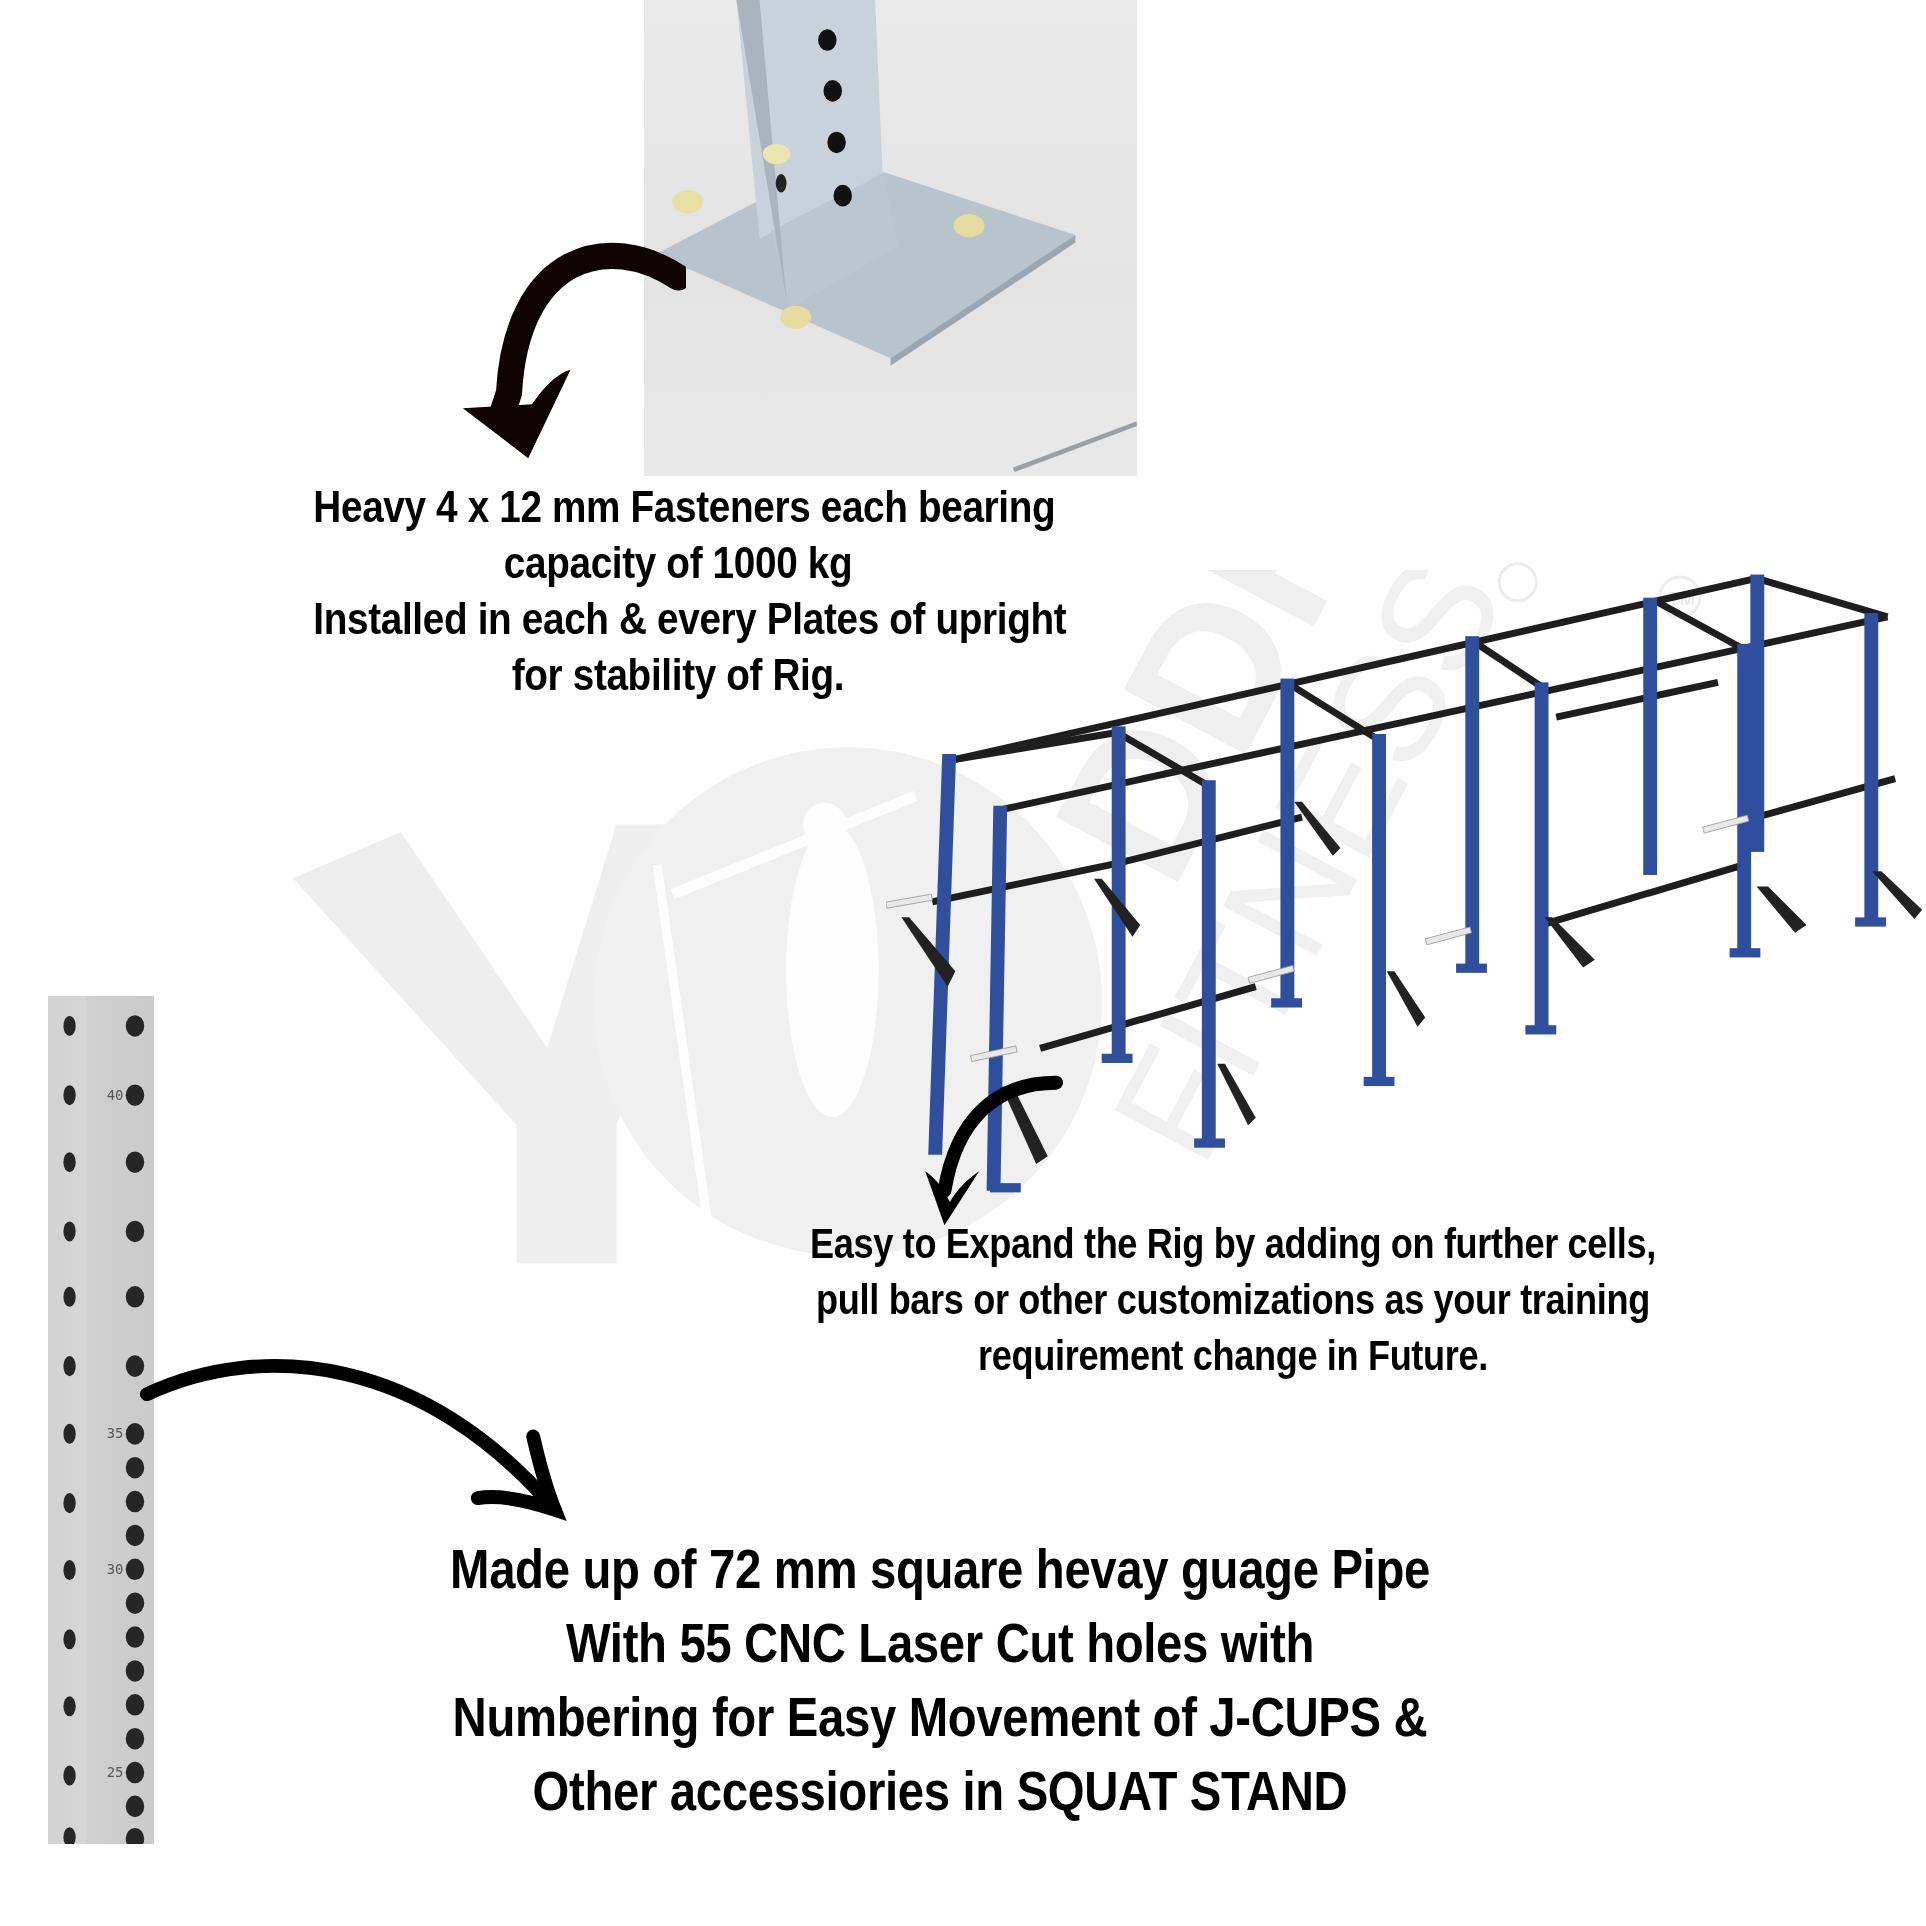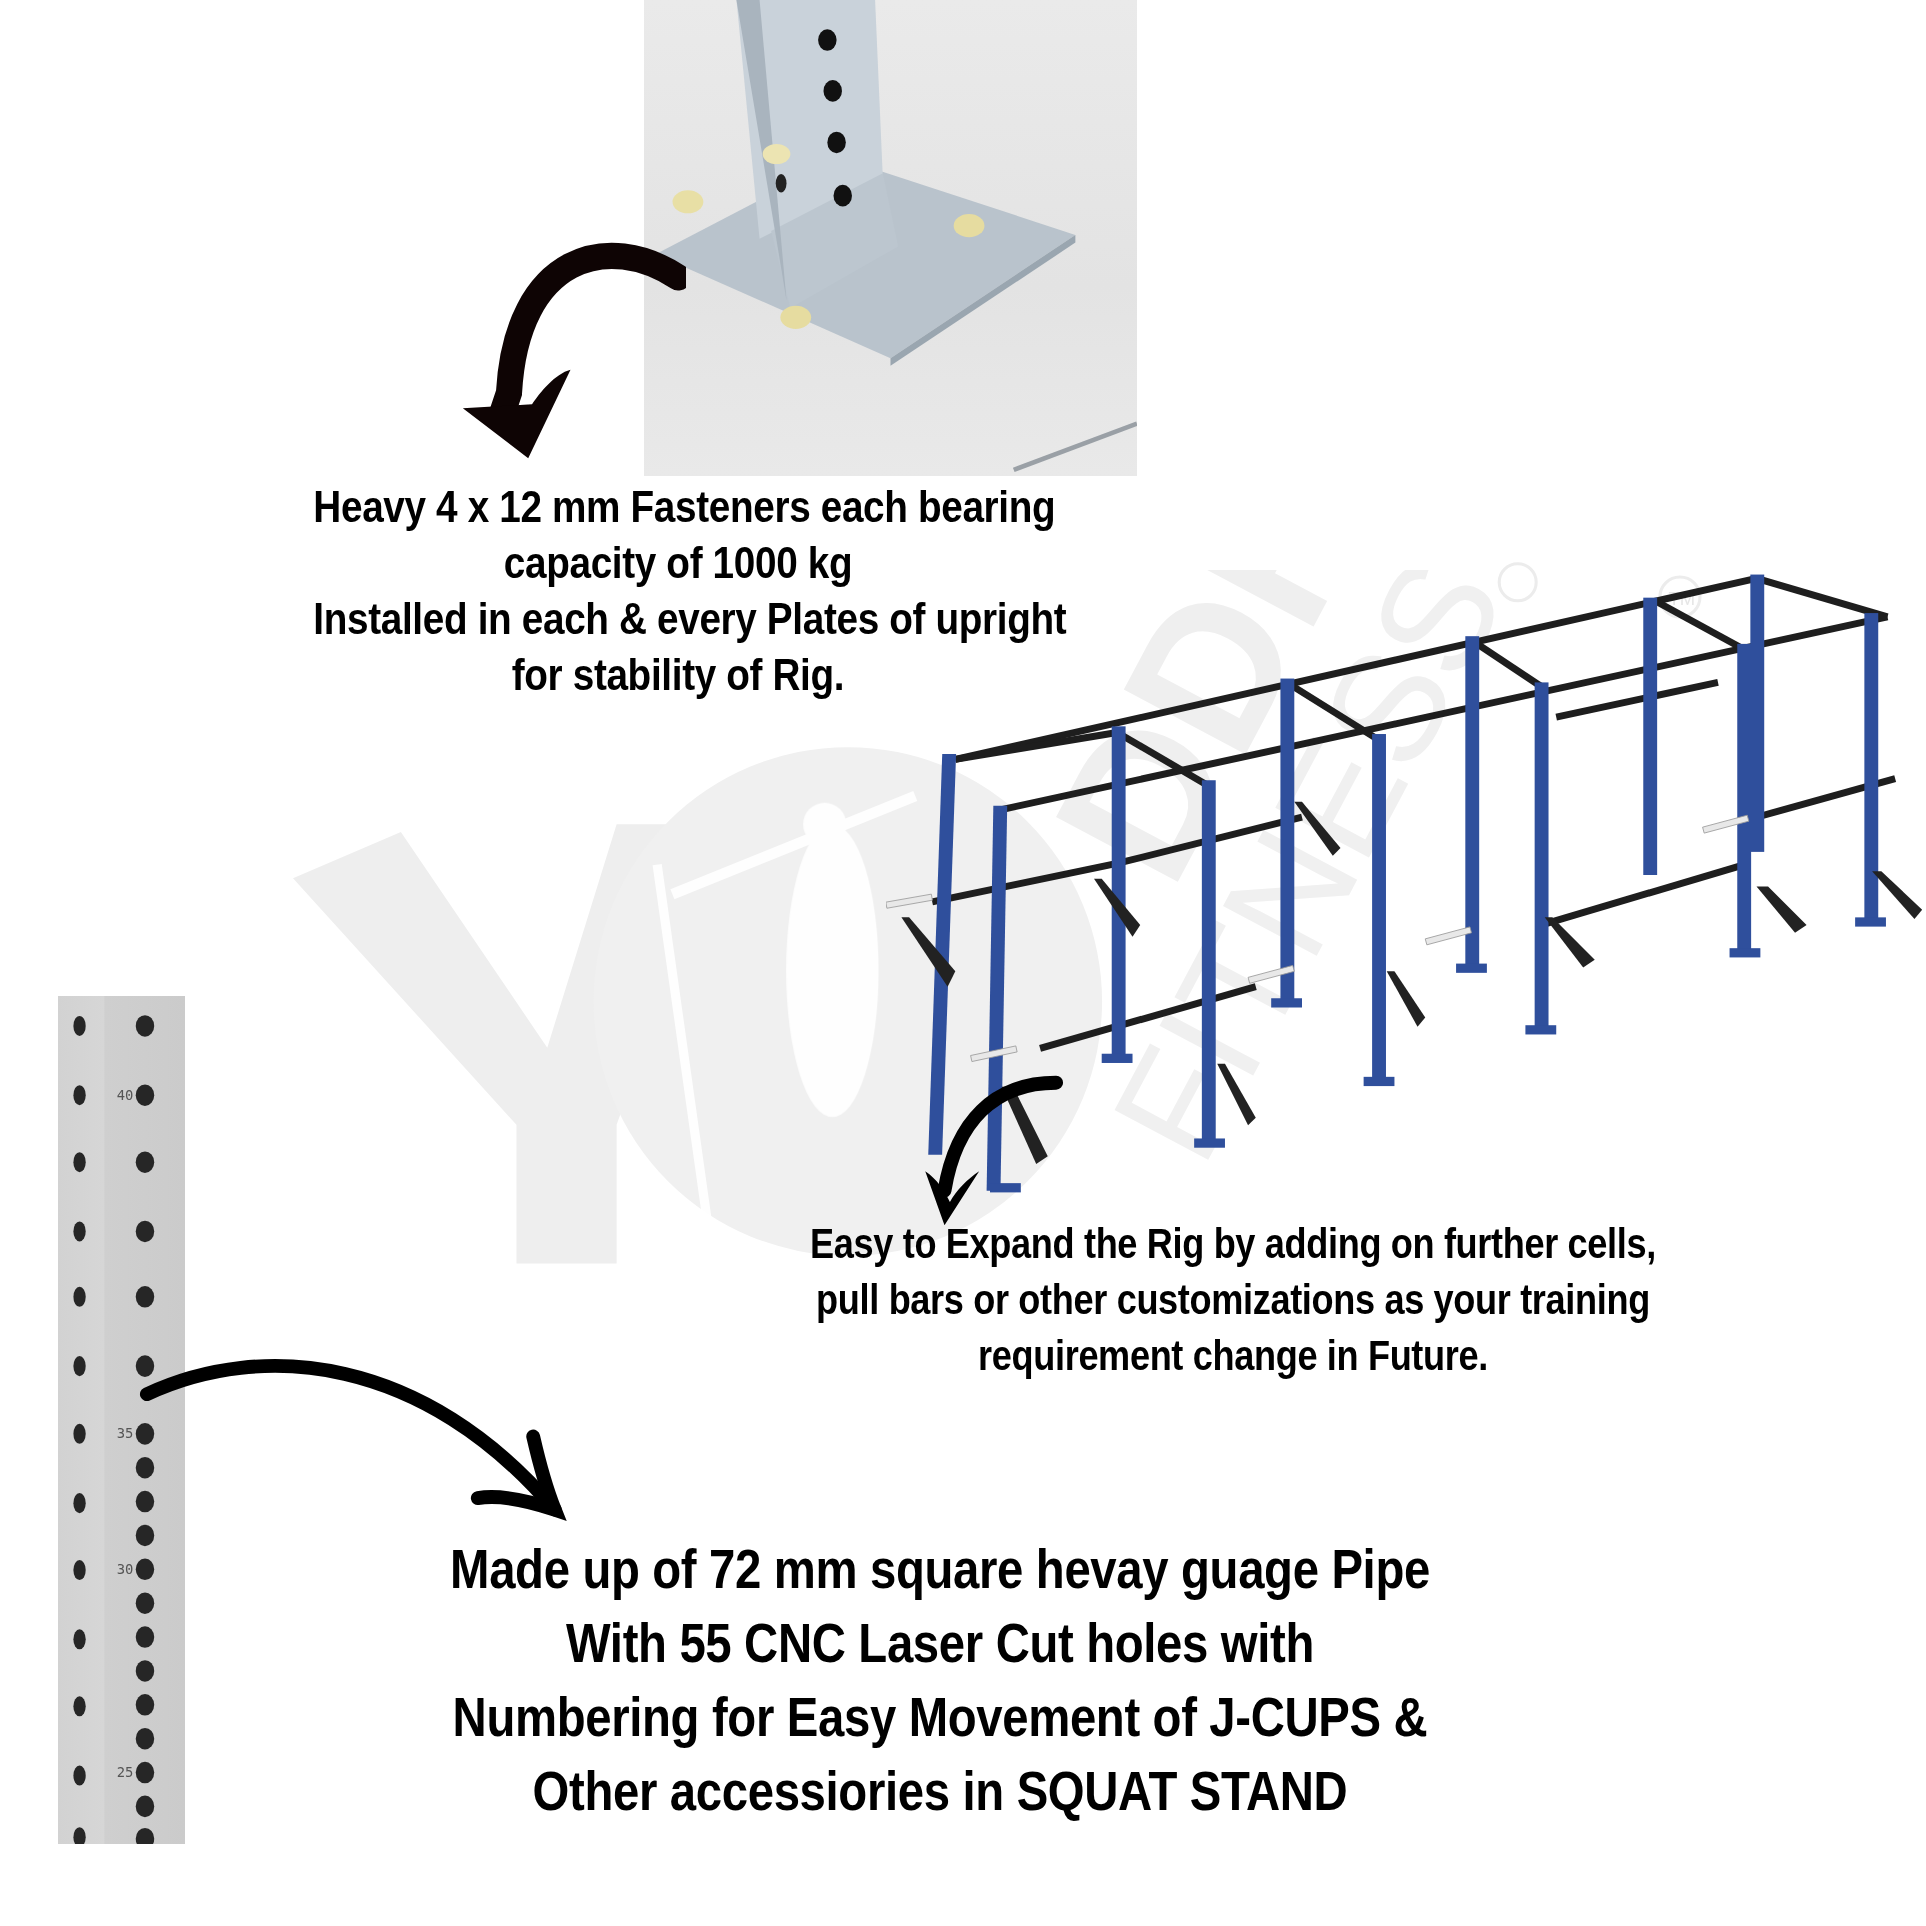--- a/index.html
+++ b/index.html
@@ -21,21 +21,21 @@
 
     
     #baseplate-photo {
       left: 644px; top: 0; width: 493px; height: 476px;
       background: linear-gradient(180deg, #eaeaea 0%, #e3e3e3 60%, #e9e9e9 100%);
       overflow: hidden;
     }
 
     
     #upright-photo {
-      left: 58px; top: 996px; width: 127px; height: 848px;
+      left: 48px; top: 996px; width: 106px; height: 848px;
       background: linear-gradient(90deg, #d2d2d2 0%, #d6d6d6 36%, #cfcfcf 37%, #cbcbcb 100%);
       overflow: hidden;
       text-align: right;
     }
 
     
     #rig-render { left: 886px; top: 555px; width: 1040px; height: 640px; }
 
     #caption-fasteners { left: 254px; top: 479px; width: 848px; font-size: 45px; line-height: 56px; }
     #caption-expand { left: 732px; top: 1216px; width: 1002px; font-size: 42px; line-height: 56px; }

